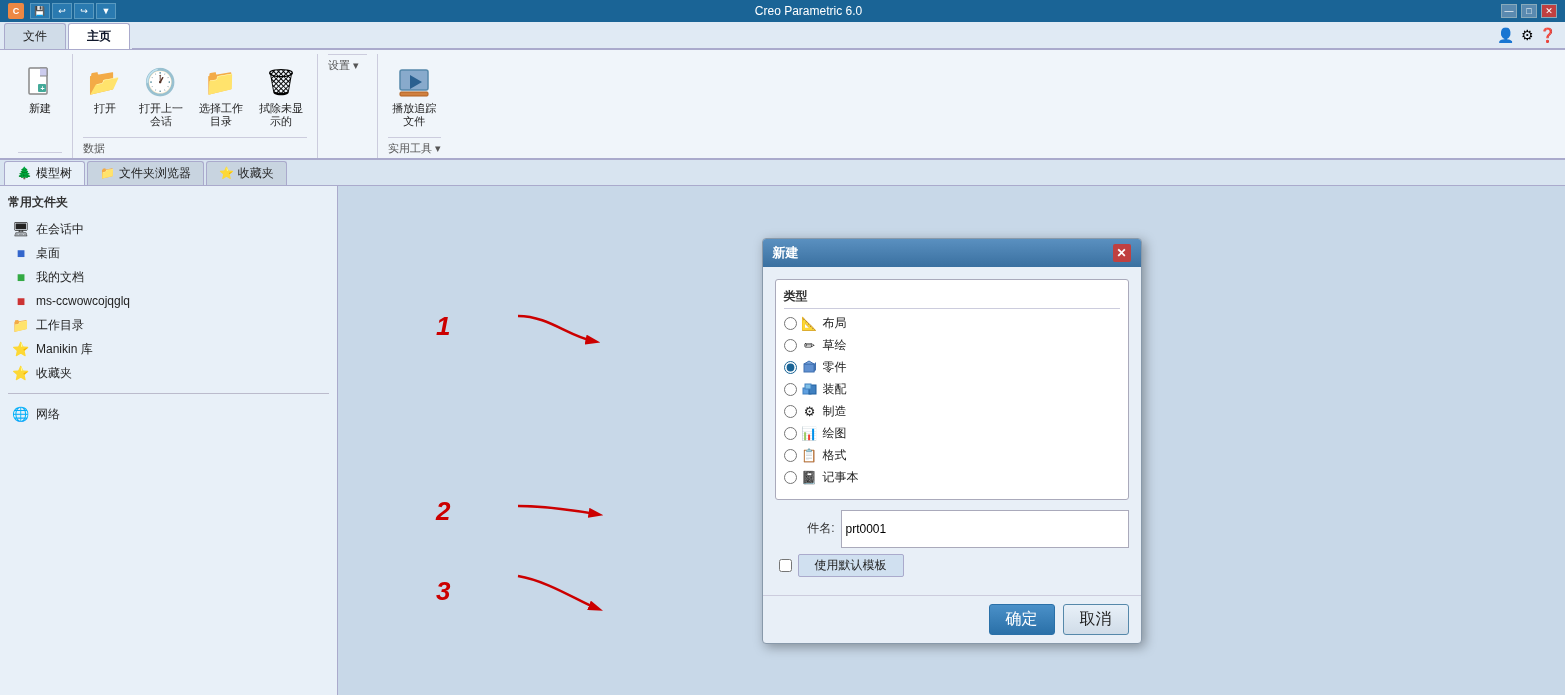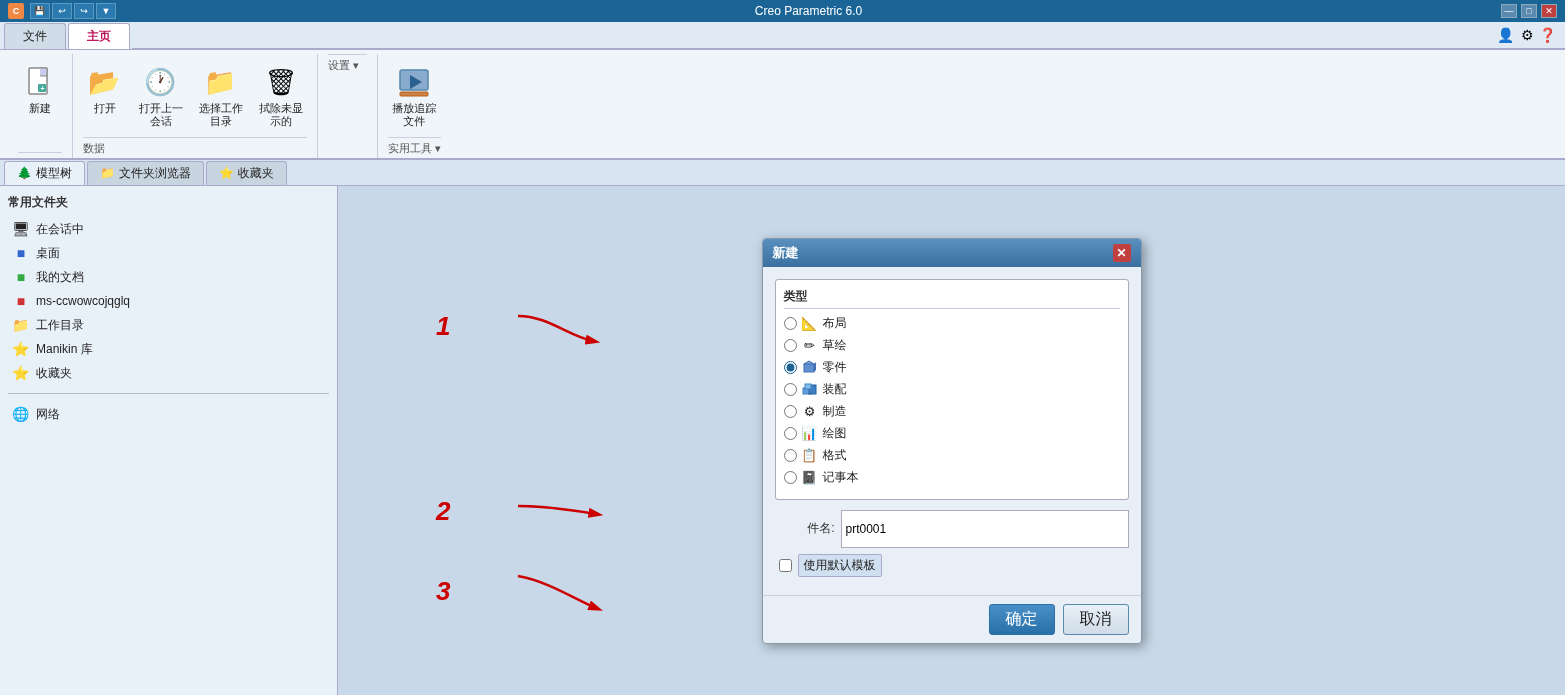--- a/index.html
+++ b/index.html
@@ -72,21 +72,21 @@
       border: 1px solid #aac;
       border-bottom: none;
       cursor: pointer;
       font-size: 12px;
       color: #222;
       margin-right: 2px;
       border-radius: 3px 3px 0 0;
     }
     .menu-tab.active {
       background: white;
-      color: #be185d;
+      color: #0f172a;
       font-weight: bold;
     }
 
     
     .ribbon {
       background: #f0f5fa;
       border-bottom: 2px solid #aac;
       padding: 4px 8px 0 8px;
       display: flex;
       align-items: flex-end;
@@ -325,21 +325,21 @@
       gap: 6px;
       margin: 6px 0;
       padding-left: 4px;
     }
     .use-template-checkbox {
       accent-color: #1a6496;
     }
     .use-template-label {
       font-size: 12px;
       background: #d0e0f0;
-      padding: 2px 5px;
+      padding: 2px 16px;
       border: 1px solid #aac;
       border-radius: 2px;
       color: #222;
     }
 
     
     .dialog-footer {
       display: flex;
       justify-content: flex-end;
       gap: 8px;

